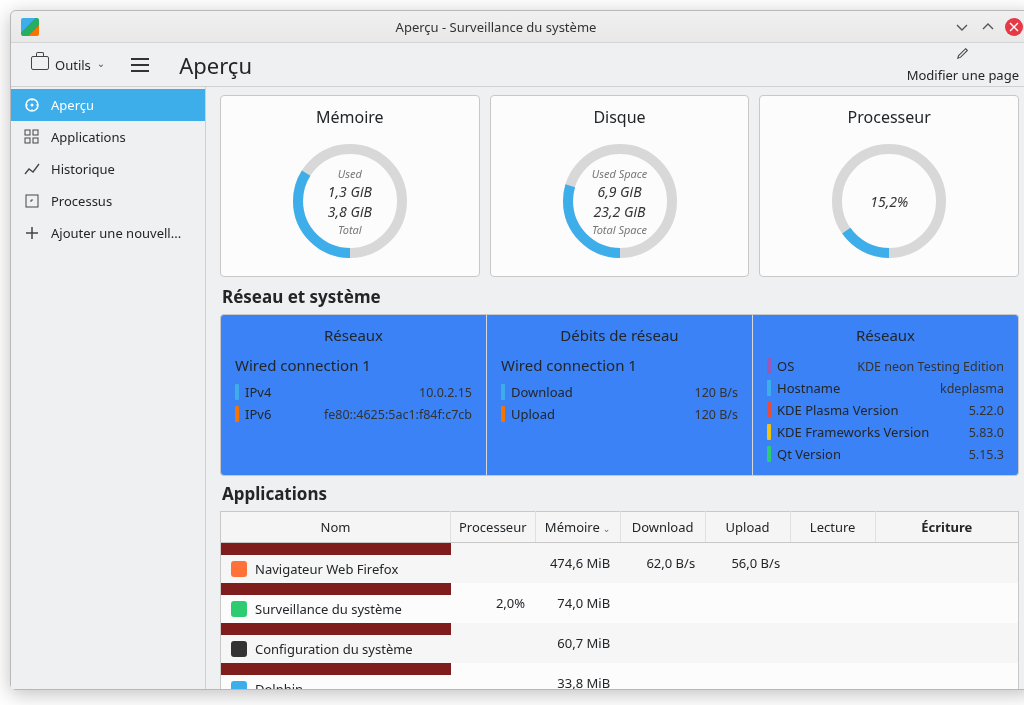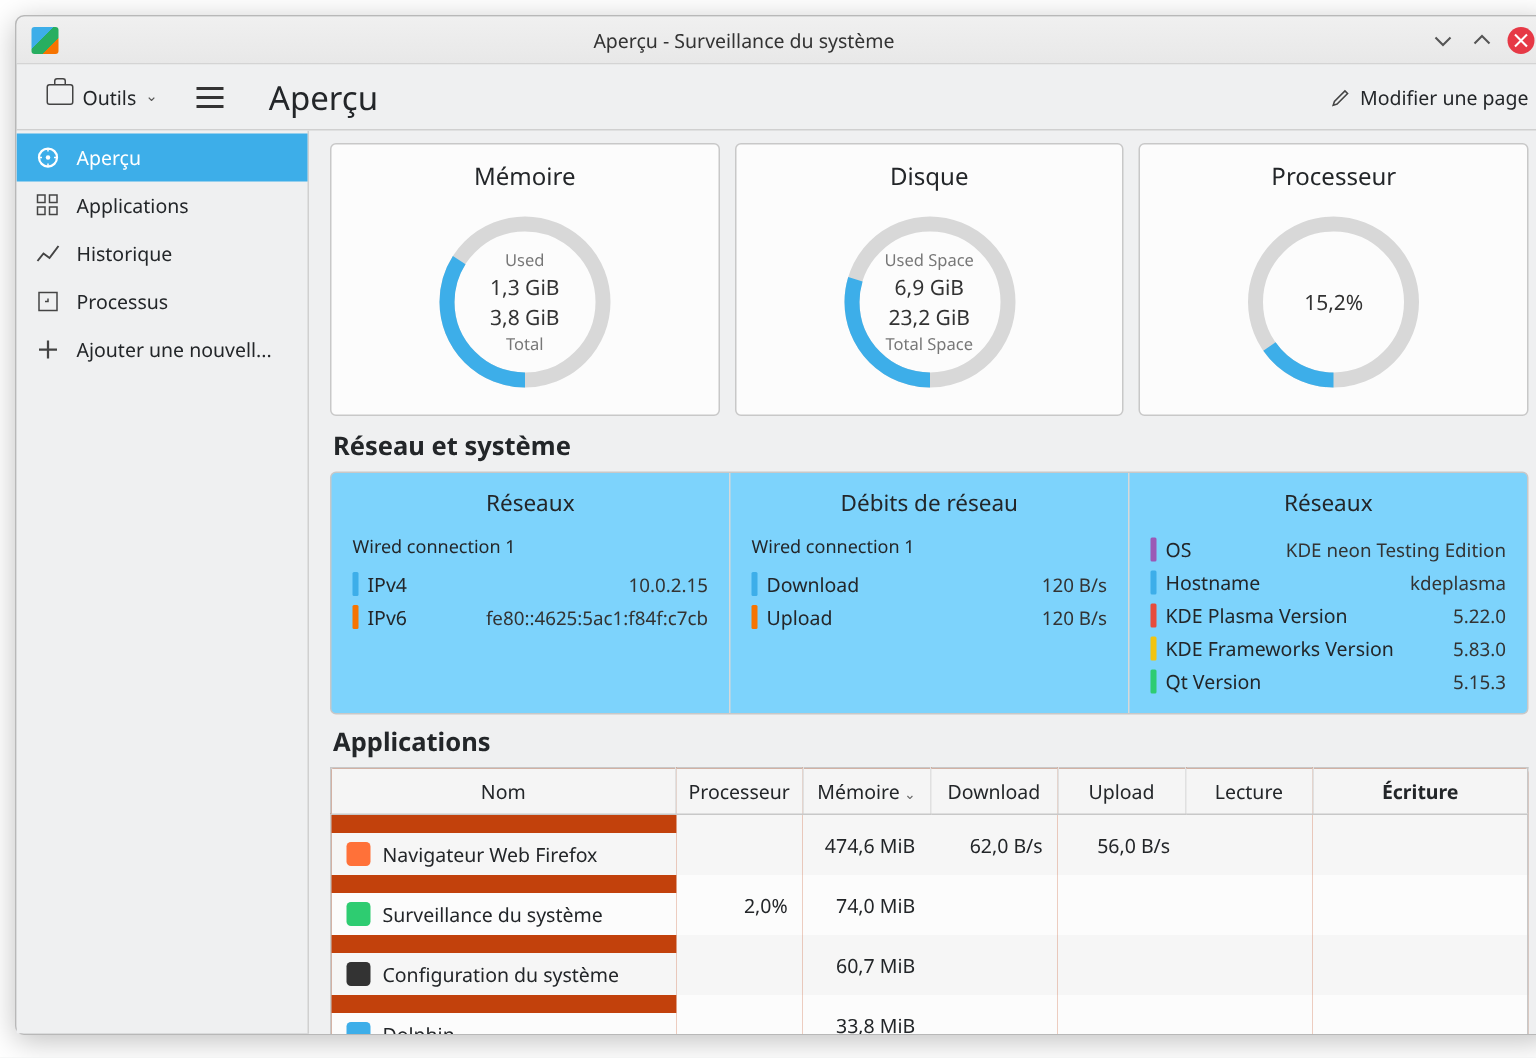--- a/index.html
+++ b/index.html
@@ -13,45 +13,45 @@
 .close-btn { width: 18px; height: 18px; border-radius: 50%; background: #e63946; display: flex; align-items: center; justify-content: center; color: #fff; font-size: 10px; }
 .toolbar { height: 44px; display: flex; align-items: center; padding: 0 14px; gap: 12px; border-bottom: 1px solid #d0d0d0; }
 .tool-btn { display: flex; align-items: flex-start; gap: 6px; padding: 4px 6px; cursor: pointer; }
 .briefcase { width: 18px; height: 14px; border: 1.5px solid #444; border-radius: 2px; position: relative; }
 .briefcase::before { content: ""; position: absolute; top: -5px; left: 4px; width: 6px; height: 3px; border: 1.5px solid #444; border-bottom: none; border-radius: 2px 2px 0 0; }
 .chev { font-size: 10px; color: #555; }
 .hamburger { width: 18px; height: 14px; display: flex; flex-direction: column; justify-content: space-between; cursor: pointer; margin-left: 8px; }
 .hamburger span { height: 2px; background: #333; }
 .page-title { font-size: 22px; font-weight: 400; margin-left: 18px; }
 .spacer { flex: 1; }
-.edit-btn { display: flex; align-items: center; gap: 6px; cursor: pointer; }
+.edit-btn { display: flex; align-items: center; gap: 6px; cursor: pointer; flex-direction: column; }
 .pencil { width: 14px; height: 14px; }
 .body { flex: 1; display: flex; overflow: hidden; }
 .sidebar { width: 195px; background: #eff0f1; border-right: 1px solid #d0d0d0; padding-top: 2px; }
 .sb-item { display: flex; align-items: center; gap: 10px; padding: 7px 12px; cursor: pointer; font-size: 13px; }
 .sb-item.active { background: #3daee9; color: #fff; }
 .sb-icon { width: 18px; height: 18px; display: flex; align-items: center; justify-content: center; flex-shrink: 0; }
 .content { flex: 1; padding: 8px 14px; overflow-y: auto; background: #eff0f1; }
 .cards-row { display: flex; gap: 10px; margin-bottom: 8px; }
 .card { flex: 1; background: #fcfcfc; border: 1px solid #c8c8c8; border-radius: 4px; padding: 10px; display: flex; flex-direction: column; align-items: center; }
 .card-title { font-size: 16px; margin-bottom: 8px; }
 .donut-wrap { position: relative; width: 130px; height: 130px; }
-.donut-center { position: absolute; inset: 0; display: flex; flex-direction: column; align-items: center; justify-content: center; font-size: 11px; color: #777; gap: 1px; }
+.donut-center { position: absolute; inset: 0; display: flex; flex-direction: column; align-items: center; justify-content: center; font-size: 11px; color: #777; gap: 1px; font-style: italic; }
 .donut-center .val { font-size: 14px; color: #333; }
 .section-title { font-size: 17px; font-weight: 700; margin: 6px 0 6px 2px; }
-.netsys { display: flex; background: #7dd3fc; border: 1px solid #c8c8c8; border-radius: 4px; justify-content: flex-end; }
+.netsys { display: flex; background: #3b82f6; border: 1px solid #c8c8c8; border-radius: 4px; justify-content: flex-end; }
 .netsys-col { flex: 1; padding: 10px 14px; }
 .netsys-col + .netsys-col { border-left: 1px solid #d8d8d8; }
 .col-title { text-align: center; font-size: 15px; margin-bottom: 10px; }
-.conn-name { font-size: 12px; margin-bottom: 6px; }
+.conn-name { font-size: 15px; margin-bottom: 6px; }
 .kv-row { display: flex; align-items: center; padding: 2px 0; font-size: 13px; }
 .bar { width: 4px; height: 16px; margin-right: 6px; border-radius: 1px; }
 .kv-row .k { flex: 0 0 auto; }
 .kv-row .v { flex: 1; text-align: right; color: #333; font-size: 12.5px; }
-.apps-table { width: 100%; background: #c2410c; border: 1px solid #c8c8c8; border-radius: 4px; border-collapse: collapse; }
+.apps-table { width: 100%; background: #7f1d1d; border: 1px solid #c8c8c8; border-radius: 4px; border-collapse: collapse; }
 .apps-table th { font-weight: 400; padding: 6px 8px; border-bottom: 1px solid #c8c8c8; border-right: 1px solid #e0e0e0; font-size: 13px; background: #f5f5f5; }
 .apps-table th:last-child { border-right: none; font-weight: bold; }
 .apps-table td { padding: 5px 10px; font-size: 13px; text-align: right; }
 .apps-table td.name-cell { text-align: left; display: flex; align-items: center; gap: 8px; margin-top: 12px; }
 .apps-table tr:nth-child(odd) td { background: #f6f6f6; }
 .apps-table tr:nth-child(even) td { background: #fcfcfc; }
 .app-ico { width: 16px; height: 16px; border-radius: 3px; flex-shrink: 0; }
 .sort-chev { font-size: 9px; margin-left: 3px; color: #666; }
 </style>
 </head>

